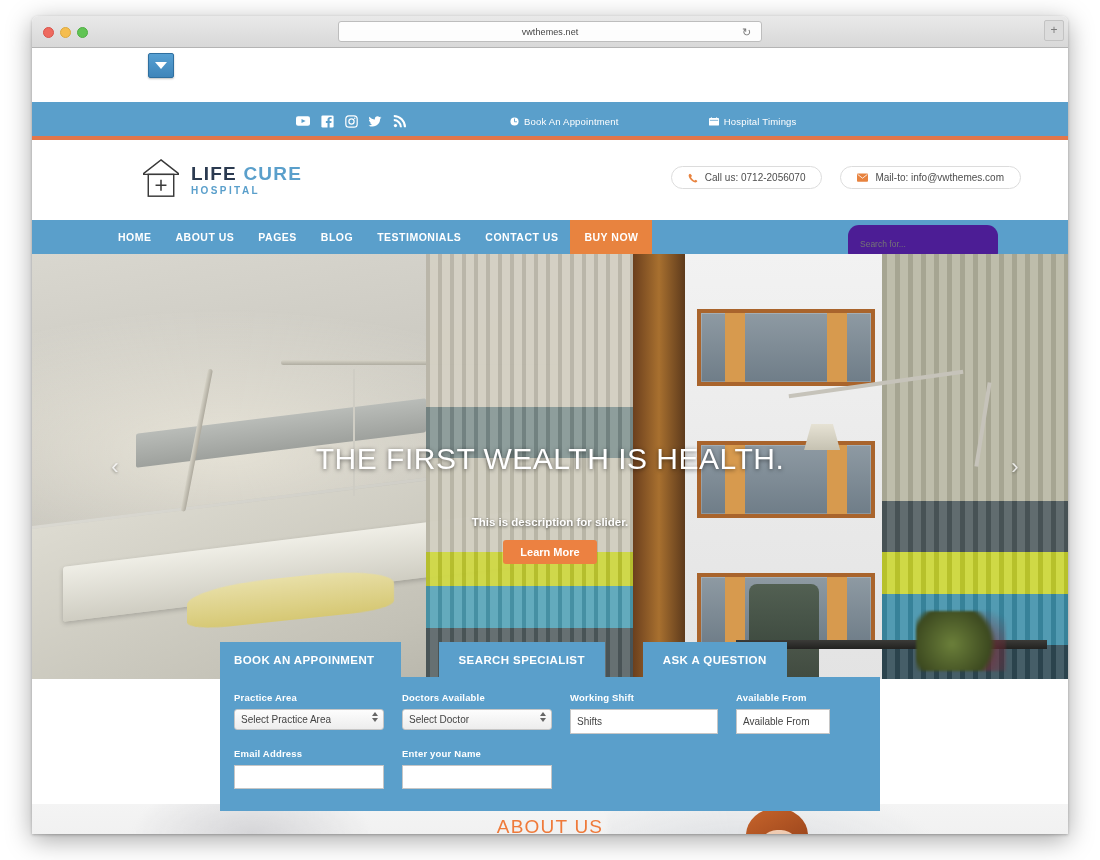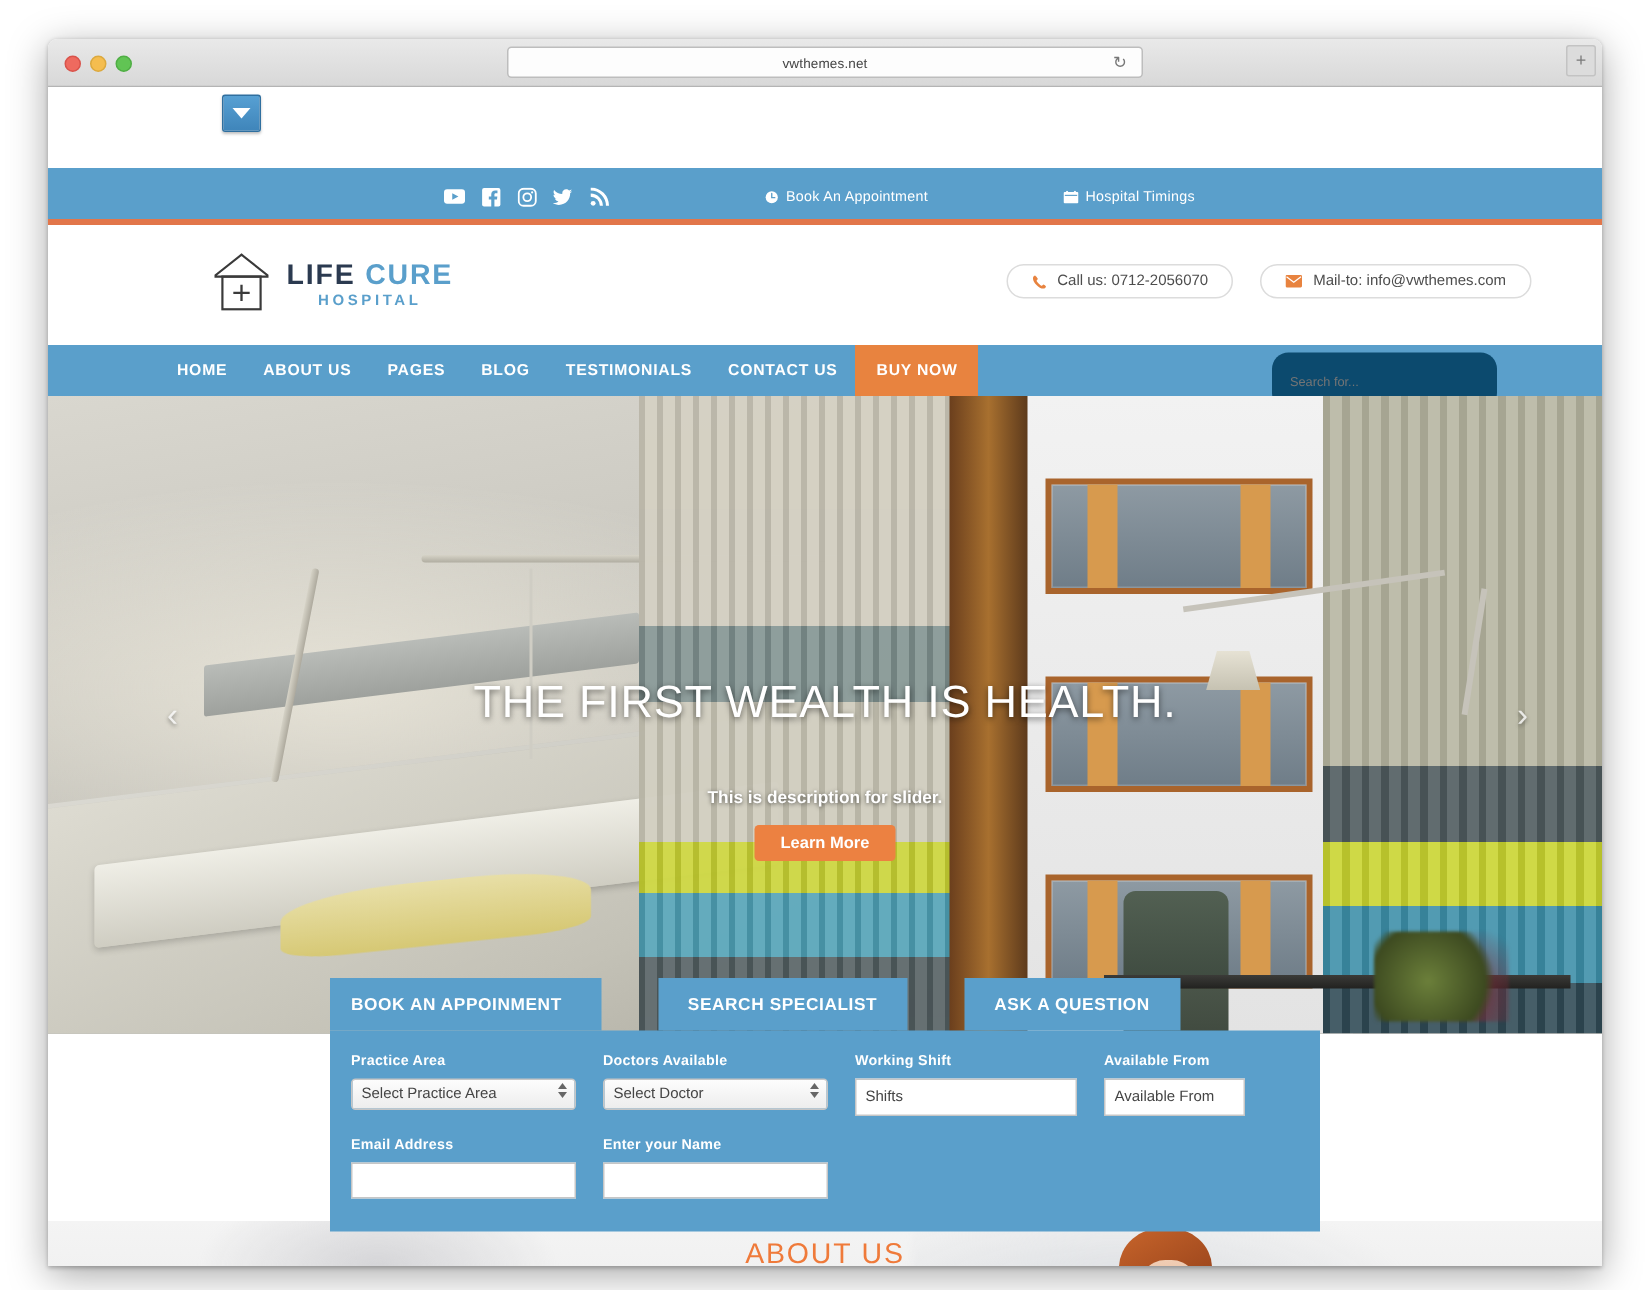--- a/index.html
+++ b/index.html
@@ -6,21 +6,21 @@
   html, body {
     width: 1100px; height: 860px;
     background: #ffffff;
     font-family: "Liberation Sans", sans-serif;
     overflow: hidden;
   }
 
   
   .browser-window {
     position: absolute;
-    left: 32px; top: 26px;
+    left: 32px; top: 16px;
     width: 1036px; height: 818px;
     background: #fff;
     border-radius: 6px 6px 0 0;
     box-shadow: 0 6px 26px rgba(0,0,0,0.35), 0 1px 3px rgba(0,0,0,0.25);
     overflow: hidden;
   }
   .titlebar {
     position: relative;
     height: 32px;
     background: linear-gradient(#e9e9e9, #d8d8d8);
@@ -135,21 +135,21 @@
   }
   .logo-mark { width: 40px; height: 44px; }
   .logo-text { line-height: 1; padding-top: 4px; }
   .logo-line1 {
     font-size: 19px; letter-spacing: 1.2px; font-weight: bold;
   }
   .logo-life { color: #2b3a50; }
   .logo-cure { color: #5a9fcb; }
   .logo-line2 {
     font-size: 10px; letter-spacing: 2.4px; color: #5a9fcb;
-    margin-top: 3px; text-align: center; font-weight: bold;
+    margin-top: 3px; text-align: left; font-weight: bold;
   }
 
   .contact-pills {
     position: absolute; right: -14px; top: 22px;
     display: flex; gap: 18px;
   }
   .pill {
     height: 23px; padding: 0 16px;
     border: 1px solid #dcdcdc; border-radius: 12px;
     display: flex; align-items: center; gap: 7px;
@@ -171,21 +171,21 @@
   .nav-item {
     display: flex; align-items: center;
     padding: 0 12px;
     color: #ffffff; font-size: 10.5px; font-weight: bold;
     letter-spacing: .5px; white-space: nowrap;
   }
   .nav-item.buy { background: #e8833f; padding: 0 14px; }
   .nav-search {
     position: absolute; right: -28px; top: 5px;
     width: 150px; height: 38px;
-    background: #0c4a6e; border-radius: 11px;
+    background: #4c1d95; border-radius: 11px;
     display: flex; align-items: center;
     padding: 0 12px;
   }
   .nav-search input {
     border: 0; outline: 0; width: 100%;
     font-size: 8.5px; color: #9a9a9a;
     font-family: "Liberation Sans", sans-serif;
     background: transparent;
   }
 

